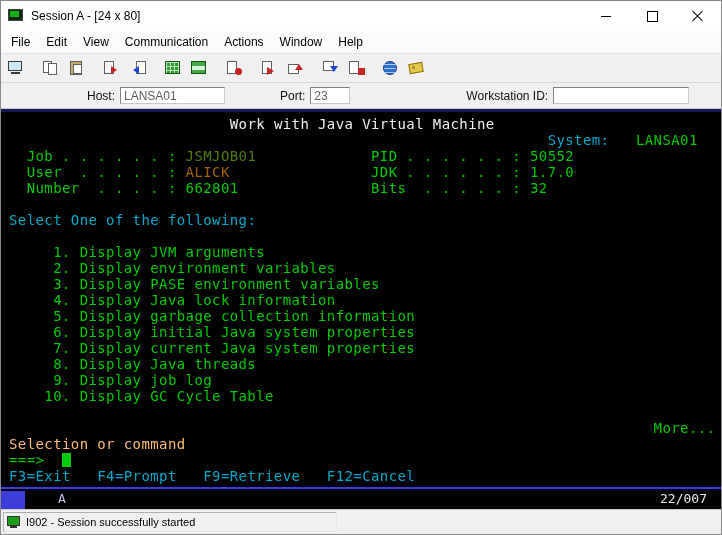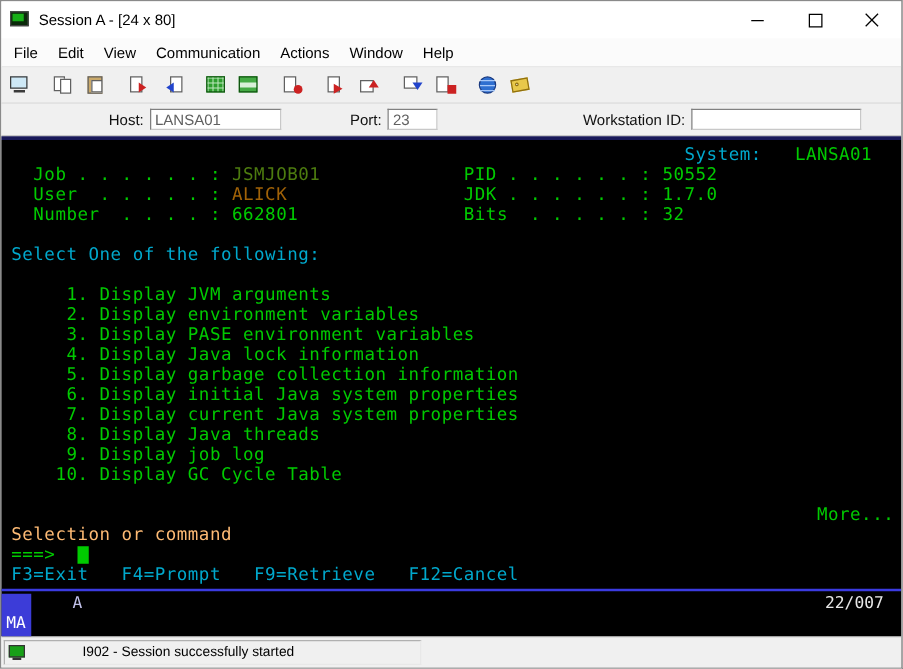--- a/index.html
+++ b/index.html
@@ -79,21 +79,21 @@
   .tseg{position:absolute;top:0;white-space:pre;font:14px/16px "DejaVu Sans Mono",monospace;letter-spacing:0.4px;}
   .tseg.cursor{background:#00ca00;color:transparent;width:9px;height:14px;top:1px;}
   .oia-sep{height:2px;background:#3b3be0;margin:3px 0 2px 0;}
   .oia{position:relative;height:16px;font:13px/16px "DejaVu Sans Mono",monospace;}
   .oia-badge{position:absolute;left:0;top:0;background:#3c3cd8;color:#fff;padding:16px 4px;line-height:16px;}
   .oia-a{position:absolute;left:57px;top:0;color:#c0c0e8;}
   .oia-pos{position:absolute;right:14px;top:0;color:#e8e8e8;}
   
   .statusbar{height:24px;background:#f0f0f0;border-top:1px solid #cfcfcf;display:flex;align-items:center;flex:0 0 auto;}
   .status-panel{height:18px;width:332px;margin-left:2px;border:1px solid;border-color:#b0b0b0 #e8e8e8 #e8e8e8 #b0b0b0;
-                display:flex;align-items:center;background:#f0f0f0;gap:40px;}
+                display:flex;align-items:center;background:#f0f0f0;}
   .status-icon{width:14px;height:13px;position:relative;display:inline-block;margin:0 5px 0 3px;flex:0 0 auto;}
   .status-icon::before{content:"";position:absolute;left:0;top:0;width:11px;height:8px;background:#18a018;border:1px solid #333;}
   .status-icon::after{content:"";position:absolute;left:3px;top:10px;width:7px;height:2px;background:#333;}
   .status-text{font-size:11px;color:#000;white-space:nowrap;}
 </style>
 </head>
 <body>
 
 <div class="app">
 
@@ -175,20 +175,23 @@
     <input class="inp port-input" value="23" style="">
     <label class="lbl-wkid">Workstation ID:</label>
     <input class="inp wkid-input" value="" style="">
   </div>
 
   <div class="navy-strip"></div>
 
   <div class="terminal">
     <div>
         <div class="trow">
+          <span class="tseg" style="left: 228.75px; color: rgb(240, 240, 240);">Work with Java Virtual Machine</span>
+        </div>
+        <div class="trow">
           <span class="tseg" style="left: 546.63px; color: rgb(0, 168, 204);">System:</span>
           <span class="tseg" style="left: 634.93px; color: rgb(0, 202, 0);">LANSA01</span>
         </div>
         <div class="trow">
           <span class="tseg" style="left: 25.66px; color: rgb(0, 202, 0);">Job . . . . . . :</span>
           <span class="tseg" style="left: 184.6px; color: #4d7c0f;">JSMJOB01</span>
           <span class="tseg" style="left: 370.03px; color: rgb(0, 202, 0);">PID . . . . . . :</span>
           <span class="tseg" style="left: 528.97px; color: rgb(0, 202, 0);">50552</span>
         </div>
         <div class="trow">

